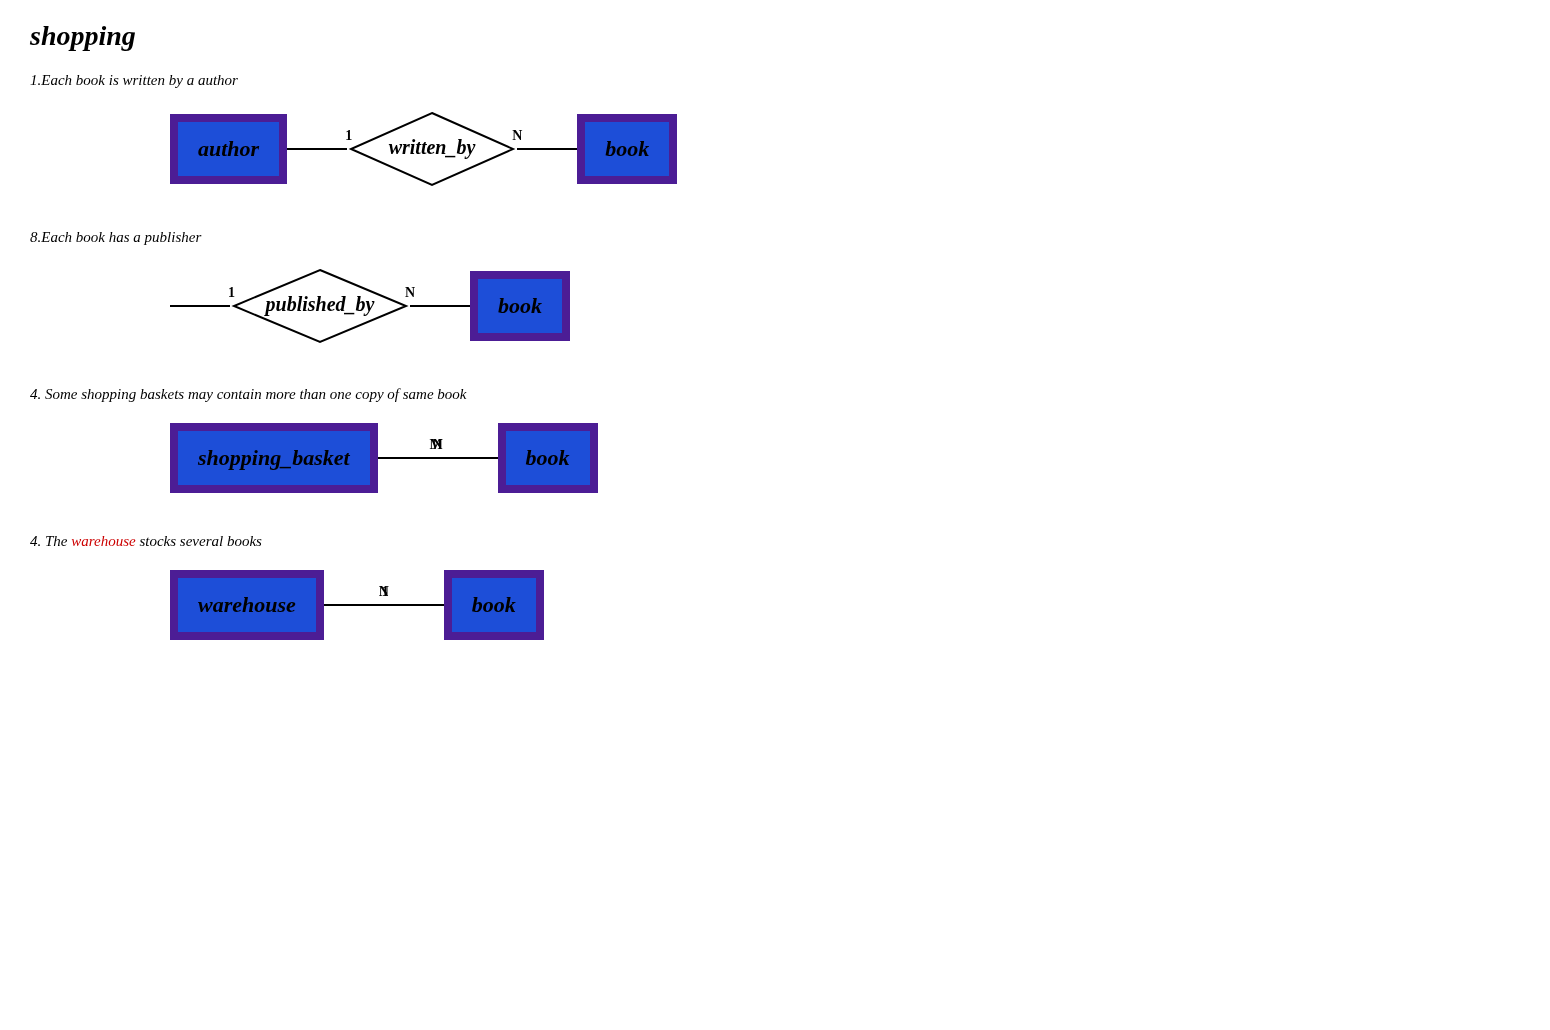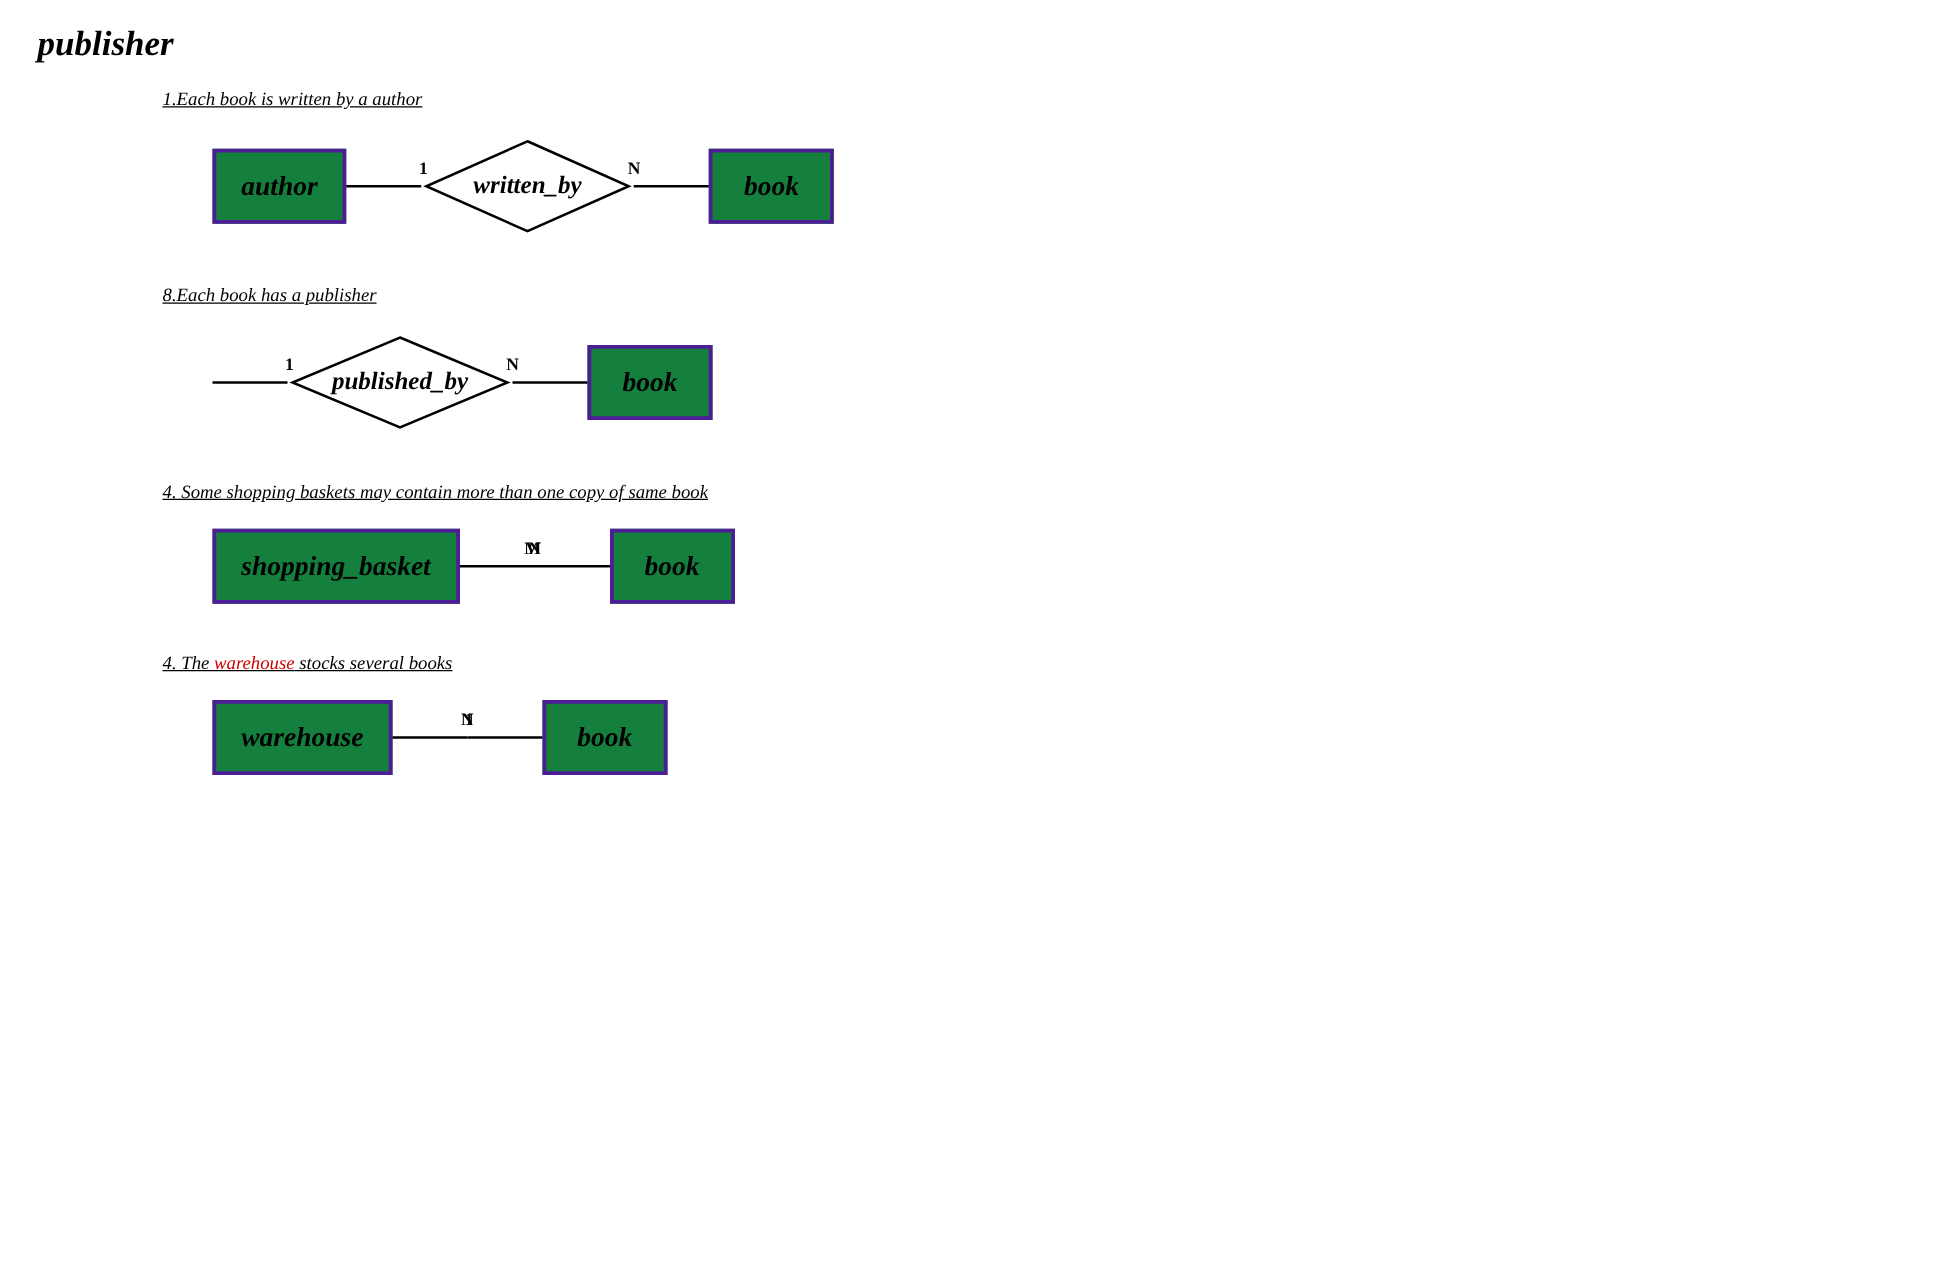--- a/index.html
+++ b/index.html
@@ -21,39 +21,37 @@
 
     .relation-section {
       margin-bottom: 40px;
     }
 
     .relation-description {
       font-style: italic;
       font-size: 15px;
       color: #000;
       margin-bottom: 20px;
-      margin-left: 100px;
-      text-decoration: underline;
     }
 
     .er-diagram {
       display: flex;
       align-items: center;
       margin-left: 140px;
       gap: 0;
     }
 
     
     .entity {
-      border: 3px solid #4c1d95;
+      border: 8px solid #4c1d95;
       padding: 14px 20px;
       font-style: italic;
       font-weight: bold;
       font-size: 22px;
-      background: #15803d;
+      background: #1d4ed8;
       min-width: 100px;
       text-align: center;
     }
 
     .line-with-label {
       position: relative;
       display: flex;
       align-items: center;
       flex-shrink: 0;
     }
@@ -99,21 +97,21 @@
     .diamond-text {
       font-style: italic;
       font-weight: bold;
       font-size: 20px;
       font-family: Georgia, serif;
     }
   </style>
 </head>
 <body>
 
-<div class="page-title">publisher</div>
+<div class="page-title">shopping</div>
 
 <div class="relation-section">
   <div class="relation-description">
     <em>1.Each book is written by a author</em>
   </div>
   <div class="er-diagram">
     <div class="entity">author</div>
     <div class="line-with-label">
       <div class="line-segment"></div>
       <span class="cardinality cardinality-left">1</span>

